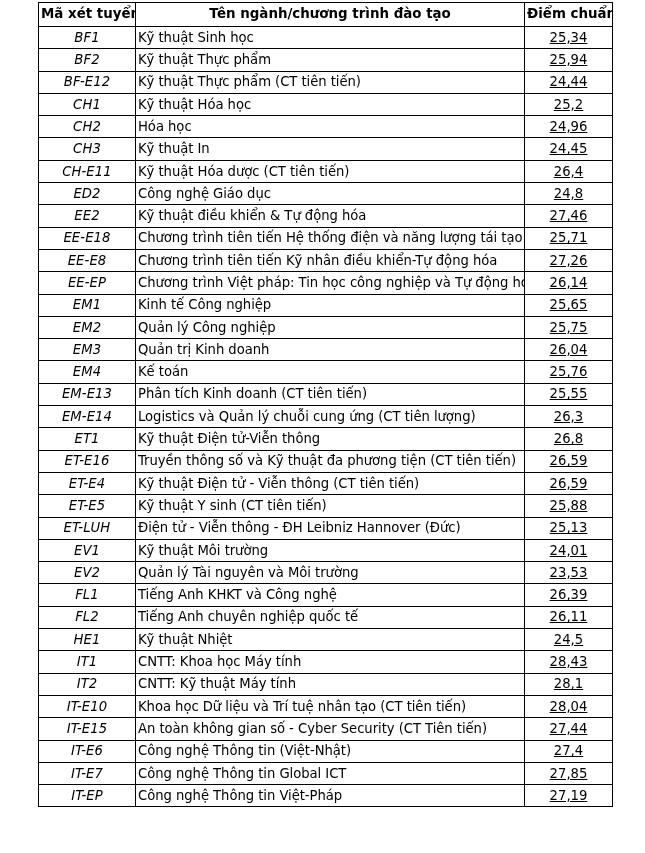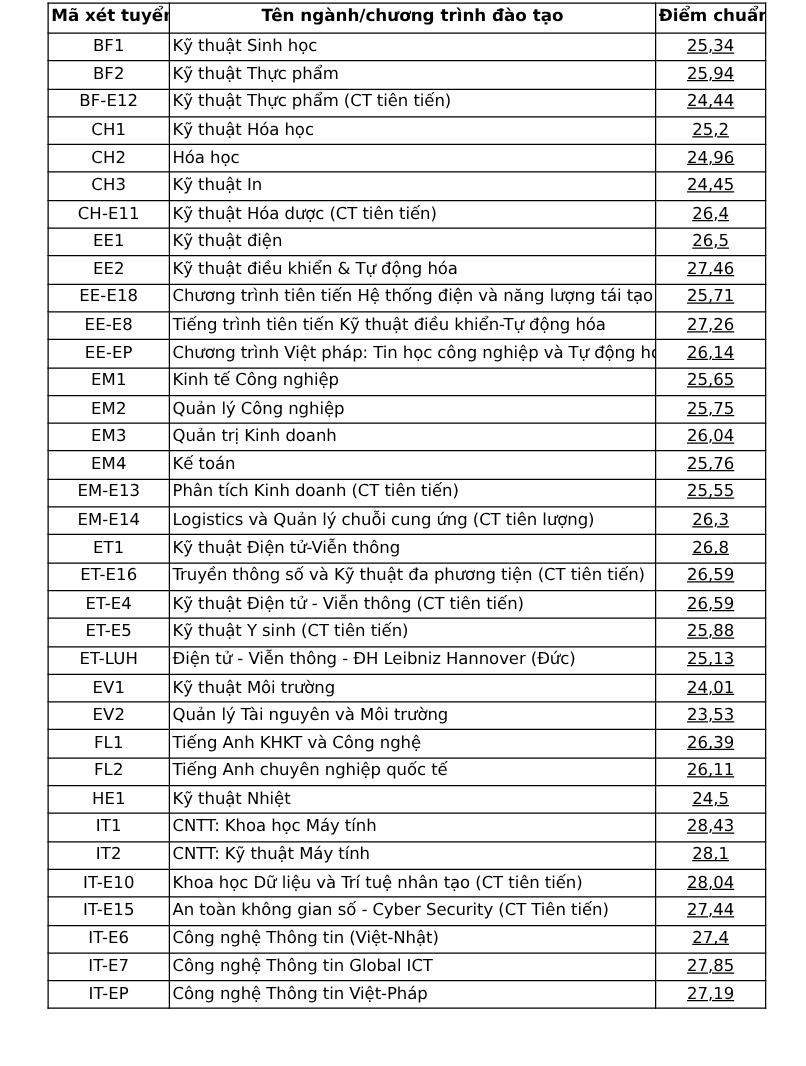--- a/index.html
+++ b/index.html
@@ -50,20 +50,21 @@
   }
   table.score-table th {
     font-weight: bold;
     text-align: center;
     font-size: 13.4px;
     height: 24px;
   }
   td.code {
     text-align: center;
     letter-spacing: 0.1px;
+    font-style: italic;
   }
   td.name {
     text-align: left;
     padding-left: 6px;
     letter-spacing: -0.05px;
     margin-left: 24px;
   }
   td.score {
     text-align: center;
     text-decoration: underline;
@@ -117,37 +118,37 @@
             <td class="code">CH3</td>
             <td class="name">Kỹ thuật In</td>
             <td class="score">24,45</td>
           </tr>
           <tr>
             <td class="code">CH-E11</td>
             <td class="name">Kỹ thuật Hóa dược (CT tiên tiến)</td>
             <td class="score">26,4</td>
           </tr>
           <tr>
-            <td class="code">EE1</td>
-            <td class="name">Kỹ thuật điện</td>
-            <td class="score">26,5</td>
+            <td class="code">ED2</td>
+            <td class="name">Công nghệ Giáo dục</td>
+            <td class="score">24,8</td>
           </tr>
           <tr>
             <td class="code">EE2</td>
             <td class="name">Kỹ thuật điều khiển &amp; Tự động hóa</td>
             <td class="score">27,46</td>
           </tr>
           <tr>
             <td class="code">EE-E18</td>
             <td class="name">Chương trình tiên tiến Hệ thống điện và năng lượng tái tạo</td>
             <td class="score">25,71</td>
           </tr>
           <tr>
             <td class="code">EE-E8</td>
-            <td class="name">Tiếng trình tiên tiến Kỹ thuật điều khiển-Tự động hóa</td>
+            <td class="name">Chương trình tiên tiến Kỹ nhân điều khiển-Tự động hóa</td>
             <td class="score">27,26</td>
           </tr>
           <tr>
             <td class="code">EE-EP</td>
             <td class="name">Chương trình Việt pháp: Tin học công nghiệp và Tự động hóa</td>
             <td class="score">26,14</td>
           </tr>
           <tr>
             <td class="code">EM1</td>
             <td class="name">Kinh tế Công nghiệp</td>

